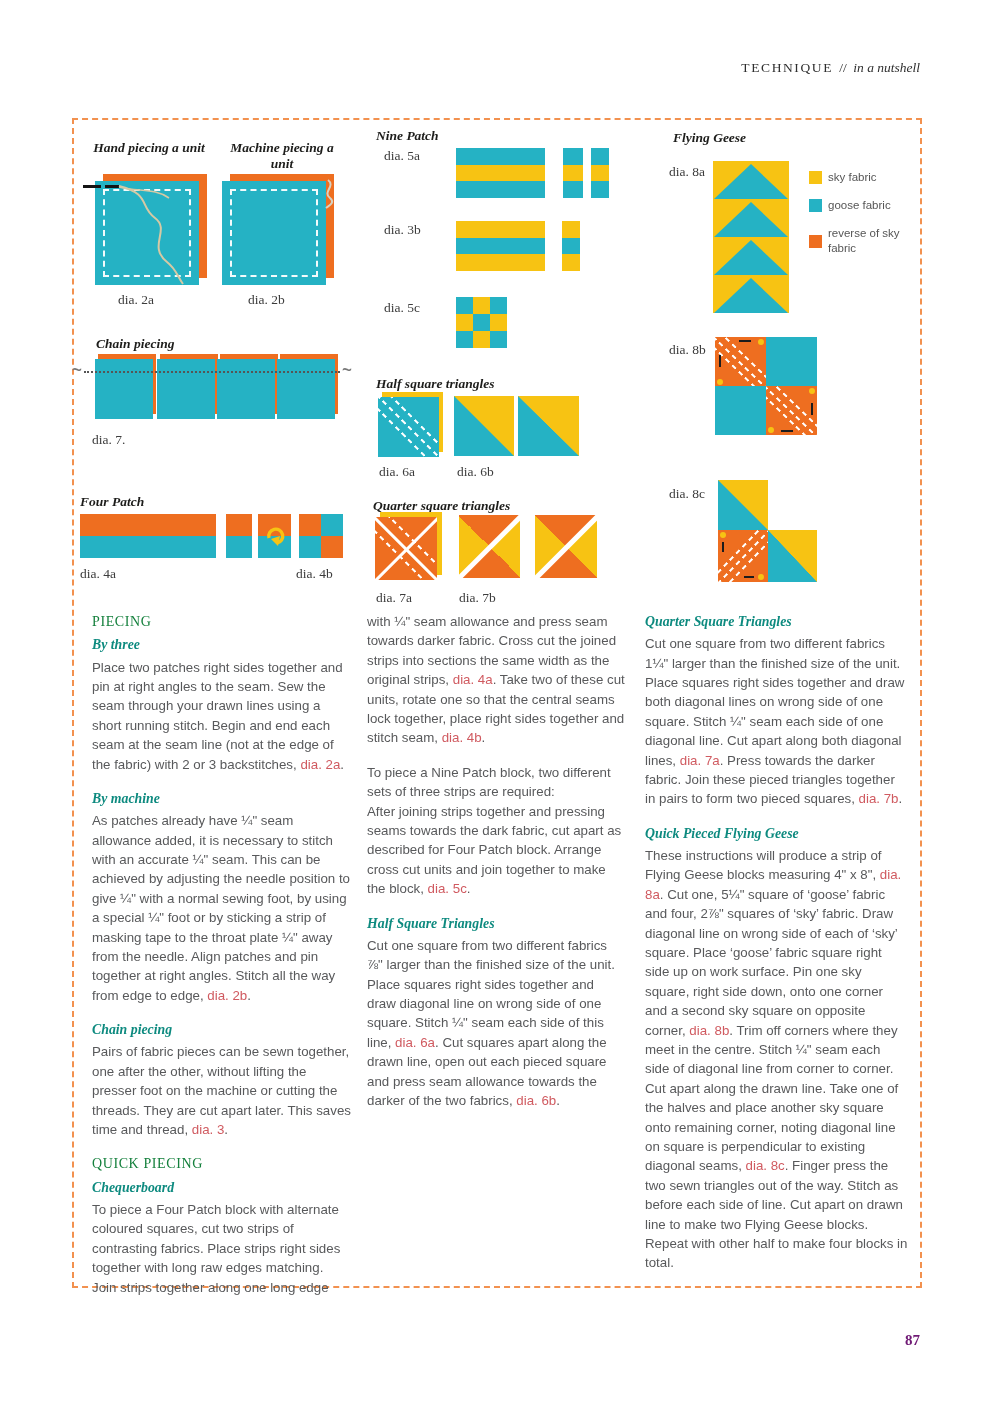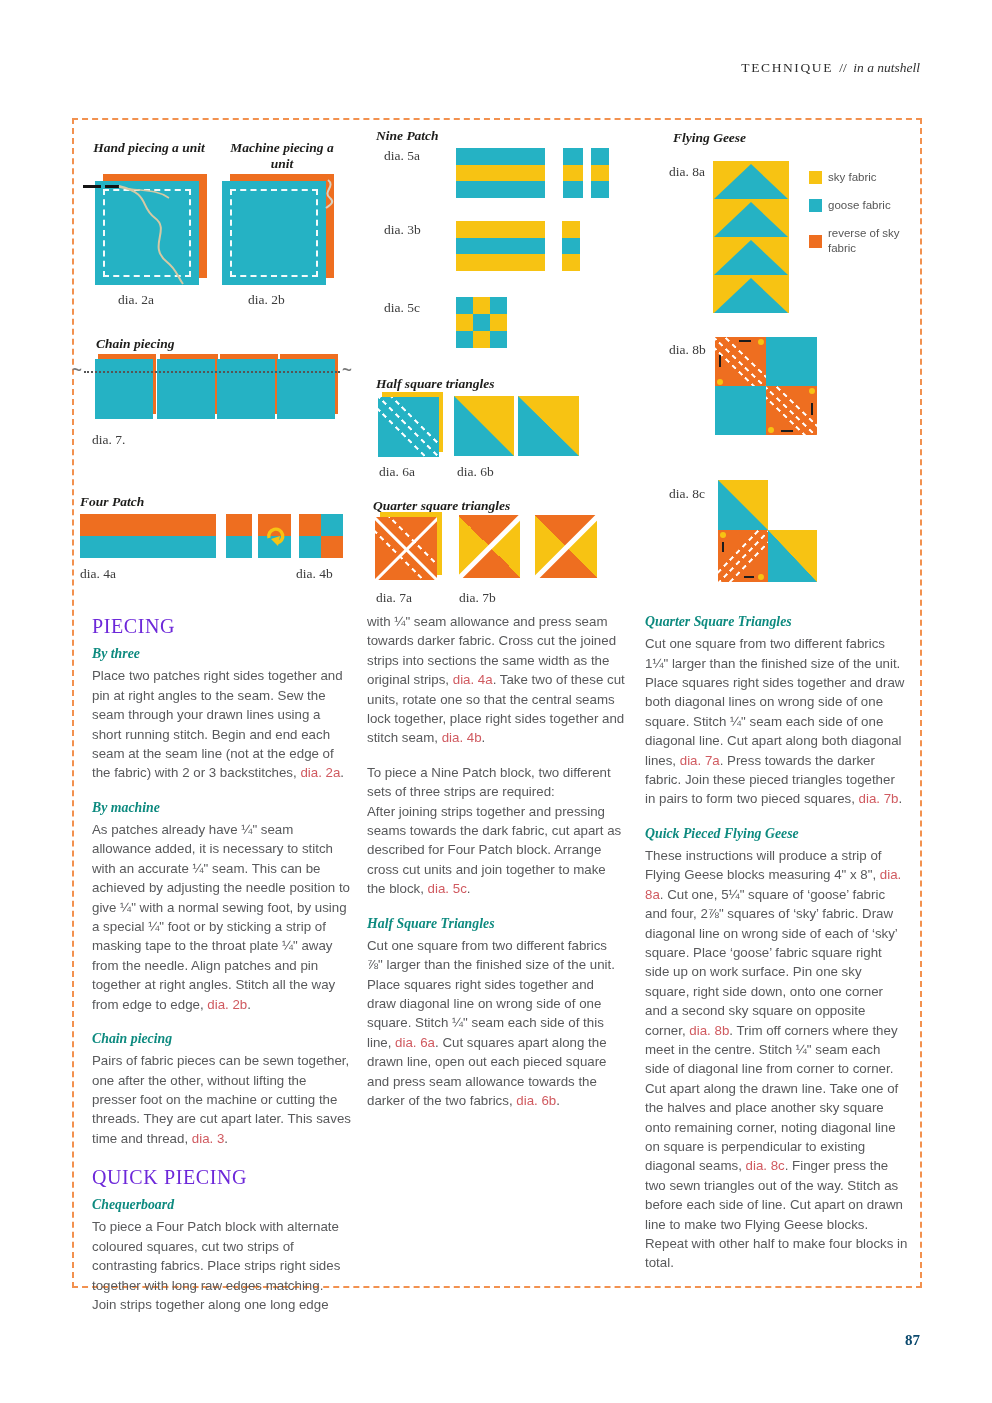--- a/index.html
+++ b/index.html
@@ -9,21 +9,21 @@
   .header{position:absolute;top:60px;right:72px;font-family:"Liberation Serif",serif;font-size:13.5px;color:#2e2e2e}
   .header .tq{letter-spacing:1.6px;font-weight:500}
   .header .dv{margin:0 3px;color:#2e2e2e}
   .header .it{font-style:italic}
   
   .frame{position:absolute;left:72px;top:118px;width:846px;height:1166px;border:2px dashed #f2914f}
   
   .t{position:absolute;font-family:"Liberation Serif",serif;font-weight:bold;font-style:italic;font-size:13.5px;color:#1d1d1b;line-height:1.2}
   .tc{text-align:center}
   .lbl{position:absolute;font-family:"Liberation Serif",serif;font-size:13.5px;color:#3c3c3c}
-  .pageno{position:absolute;right:72px;top:1332px;font-family:"Liberation Serif",serif;font-weight:bold;font-size:15px;color:#0c4a6e}
+  .pageno{position:absolute;right:72px;top:1332px;font-family:"Liberation Serif",serif;font-weight:bold;font-size:15px;color:#701a75}
   
   .bg-t{background:#25b2c4}.bg-o{background:#ee6e20}.bg-y{background:#f7c313}
   
   .dashedin::after{content:"";position:absolute;inset:8px;border:2px dashed rgba(255,255,255,.95)}
   .ovh{overflow:hidden}
   .dline{position:absolute;left:-25%;width:150%;height:2px;
     background:repeating-linear-gradient(90deg,#fff 0 5px,transparent 5px 9px)}
   .sline{position:absolute;left:-25%;width:150%;height:2.5px;background:#fff}
   .hst{background:linear-gradient(to top right,#25b2c4 49.6%,#f7c313 50.4%)}
   .qst{background:conic-gradient(from 45deg,#f7c313 0 90deg,#ee6e20 90deg 180deg,#f7c313 180deg 270deg,#ee6e20 270deg 360deg)}
@@ -42,21 +42,21 @@
   .goose::after{content:"";position:absolute;left:50%;bottom:0;transform:translateX(-50%);
     width:0;height:0;border-left:37px solid transparent;border-right:37px solid transparent;border-bottom:35px solid #25b2c4}
   .legend{position:absolute;left:735px;top:50px;width:96px}
   .legend-row{display:flex;align-items:center;gap:6px;margin-bottom:13px}
   .swatch{width:13px;height:13px;flex:0 0 13px;margin-top:1px}
   .legend-label{font-size:11.5px;color:#565656;line-height:1.3}
   .pin{position:absolute;width:6px;height:6px;border-radius:50%;background:#f7c313;z-index:3}
   .dsh{position:absolute;background:#1c1c1c;z-index:3}
   
   .col{position:absolute;top:492px;font-size:13.3px;line-height:1.46;color:#58595b}
-  .col .h1{font-family:"Liberation Serif",serif;font-size:20px;letter-spacing:.6px;color:#6d28d9;margin:0 0 3px}
+  .col .h1{font-family:"Liberation Serif",serif;font-size:14px;letter-spacing:.6px;color:#15803d;margin:0 0 3px}
   .col .h2{font-family:"Liberation Serif",serif;font-weight:bold;font-style:italic;font-size:13.8px;color:#0d8a7f;margin:0 0 2px}
   .col .p{margin:0}
   .col .gap{margin-top:15px}
   .ref{color:#d05a60}
 </style>
 </head>
 <body>
 
 <div class="header">
   <span class="tq">TECHNIQUE</span>

